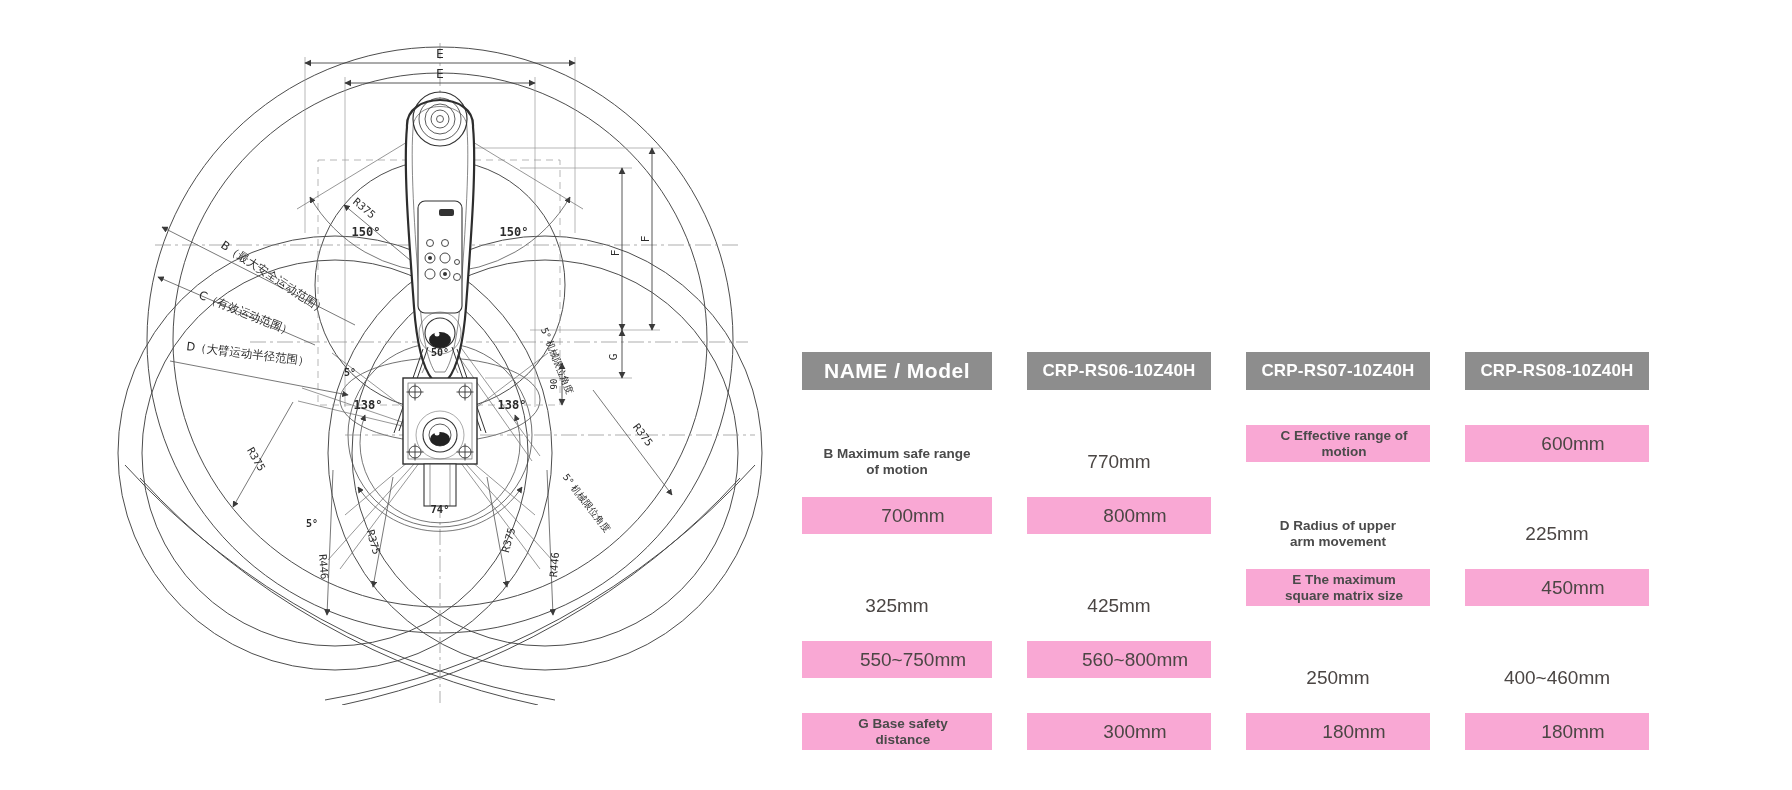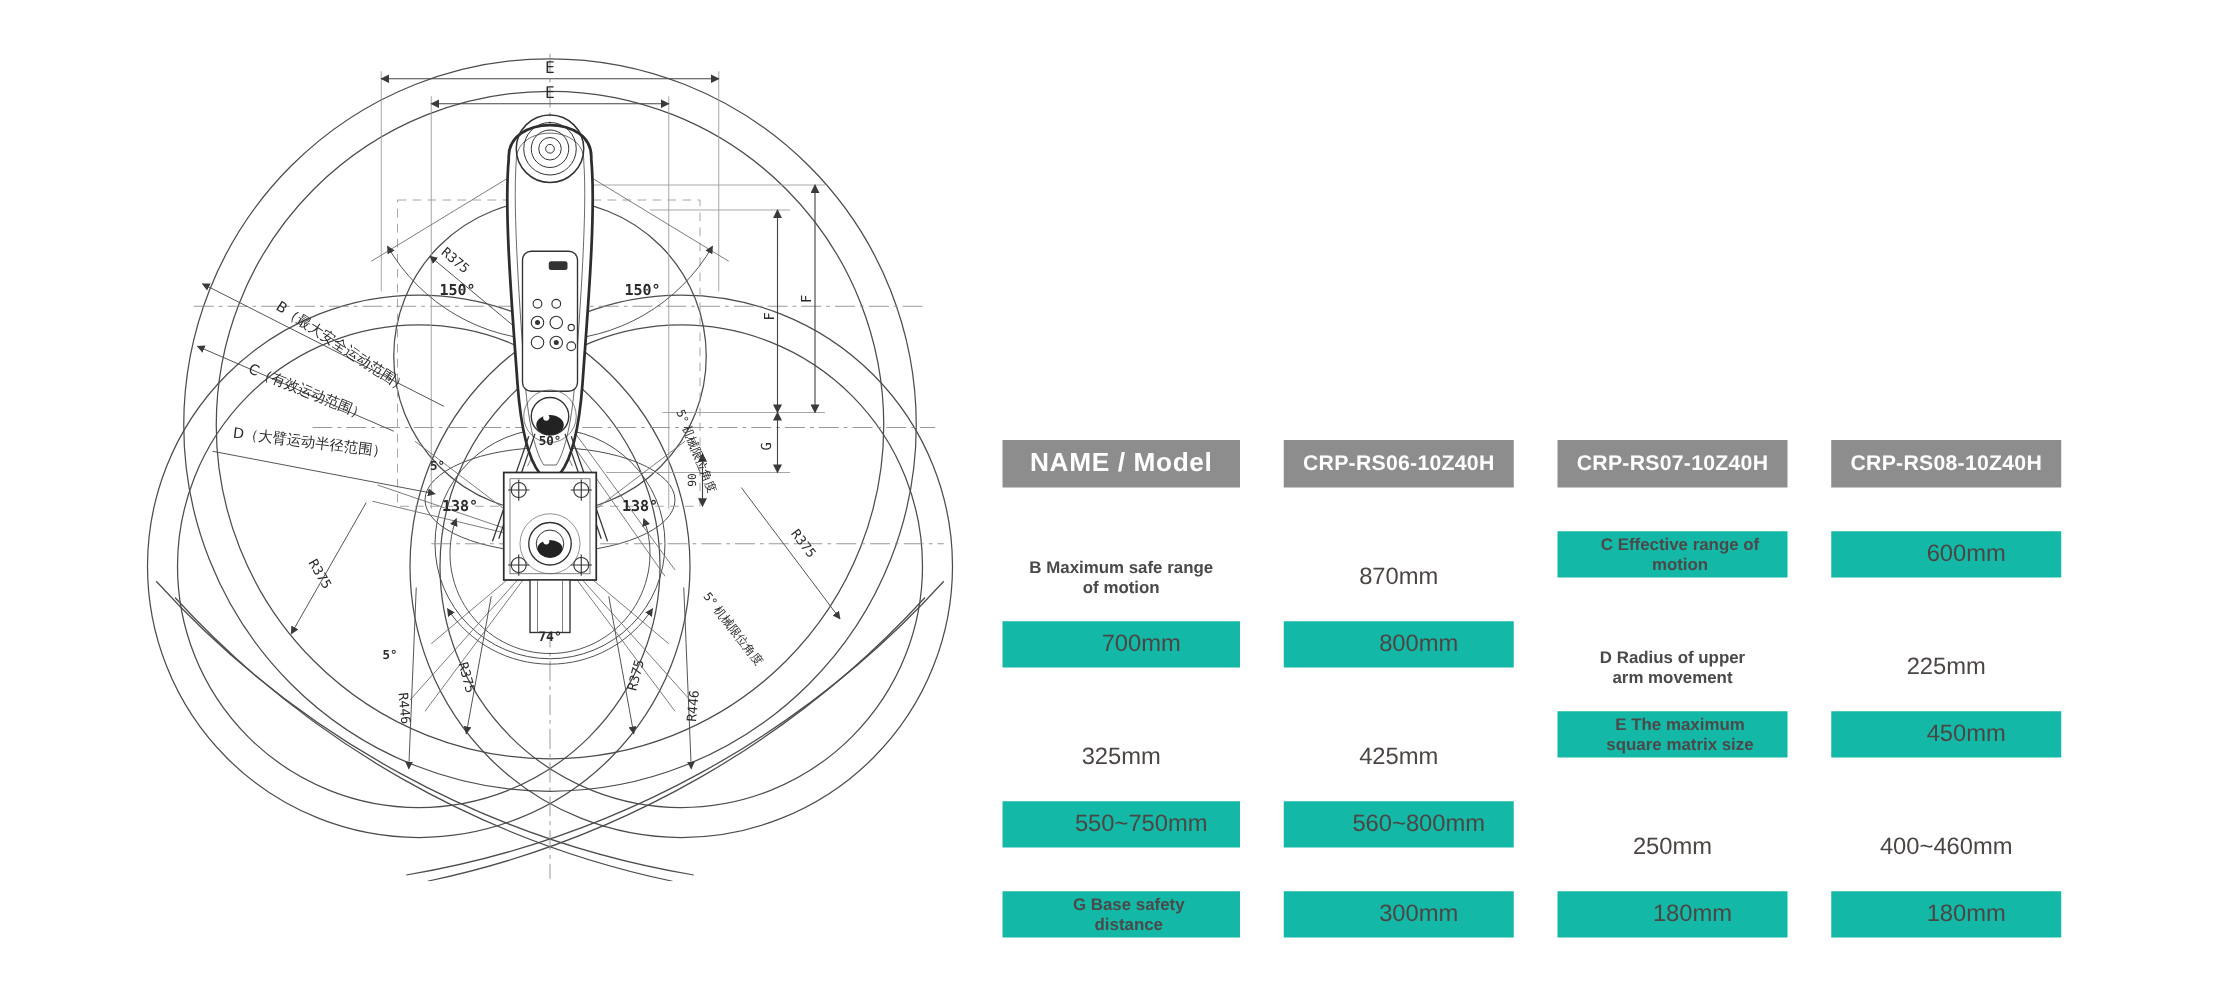--- a/index.html
+++ b/index.html
@@ -10,21 +10,21 @@
   svg .cjk{font-family:"DejaVu Sans",sans-serif;}
 
   .spec-table{position:absolute;left:802px;top:352px;width:749px;
               display:grid;grid-template-columns:190px 184px 184px 184px;
               grid-template-rows:38px repeat(6,37px);column-gap:3px;row-gap:0;gap:35px;}
   .cell{display:flex;align-items:center;justify-content:center;text-align:center;}
   .th{background:#8d8d8d;color:#ffffff;font-weight:bold;font-size:17px;letter-spacing:.2px;}
   .th.name-head{font-size:21px;letter-spacing:.5px;}
   .name-cell{font-size:13.5px;line-height:1.12;color:#4a4a4a;font-weight:bold;padding:0 20px;}
   .val-cell{font-size:19px;color:#4b4644;}
-  .row-gray{background:#14b8a6;padding-left:32px;}
+  .row-gray{background:#f9a8d4;padding-left:32px;}
   .row-white{background:#ffffff;margin-top:36px;}
 </style>
 </head>
 <body>
 
 <div class="page">
 
   <div class="diagram-wrap">
   <svg viewBox="0 0 680 690" width="680" height="690">
     <defs>
@@ -215,21 +215,21 @@
   </svg>
   </div>
 
   <div class="spec-table">
     <div class="cell th name-head">NAME / Model</div>
     <div class="cell th">CRP-RS06-10Z40H</div>
     <div class="cell th">CRP-RS07-10Z40H</div>
     <div class="cell th">CRP-RS08-10Z40H</div>
 
     <div class="cell name-cell row-white">B Maximum safe range of motion</div>
-    <div class="cell val-cell row-white">870mm</div>
+    <div class="cell val-cell row-white">770mm</div>
 
     <div class="cell name-cell row-gray">C Effective range of motion</div>
     <div class="cell val-cell row-gray">600mm</div>
     <div class="cell val-cell row-gray">700mm</div>
     <div class="cell val-cell row-gray">800mm</div>
 
     <div class="cell name-cell row-white">D Radius of upper arm movement</div>
     <div class="cell val-cell row-white">225mm</div>
     <div class="cell val-cell row-white">325mm</div>
     <div class="cell val-cell row-white">425mm</div>

